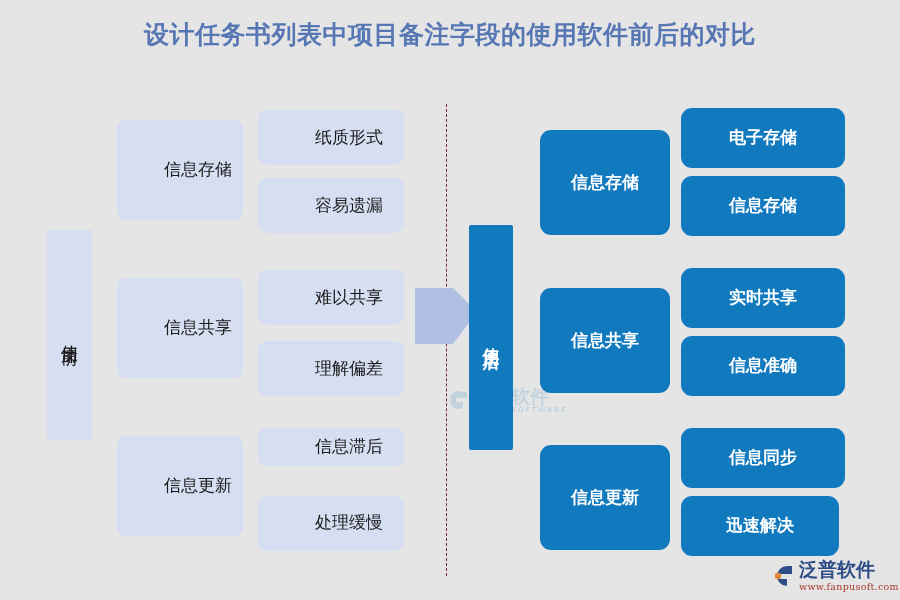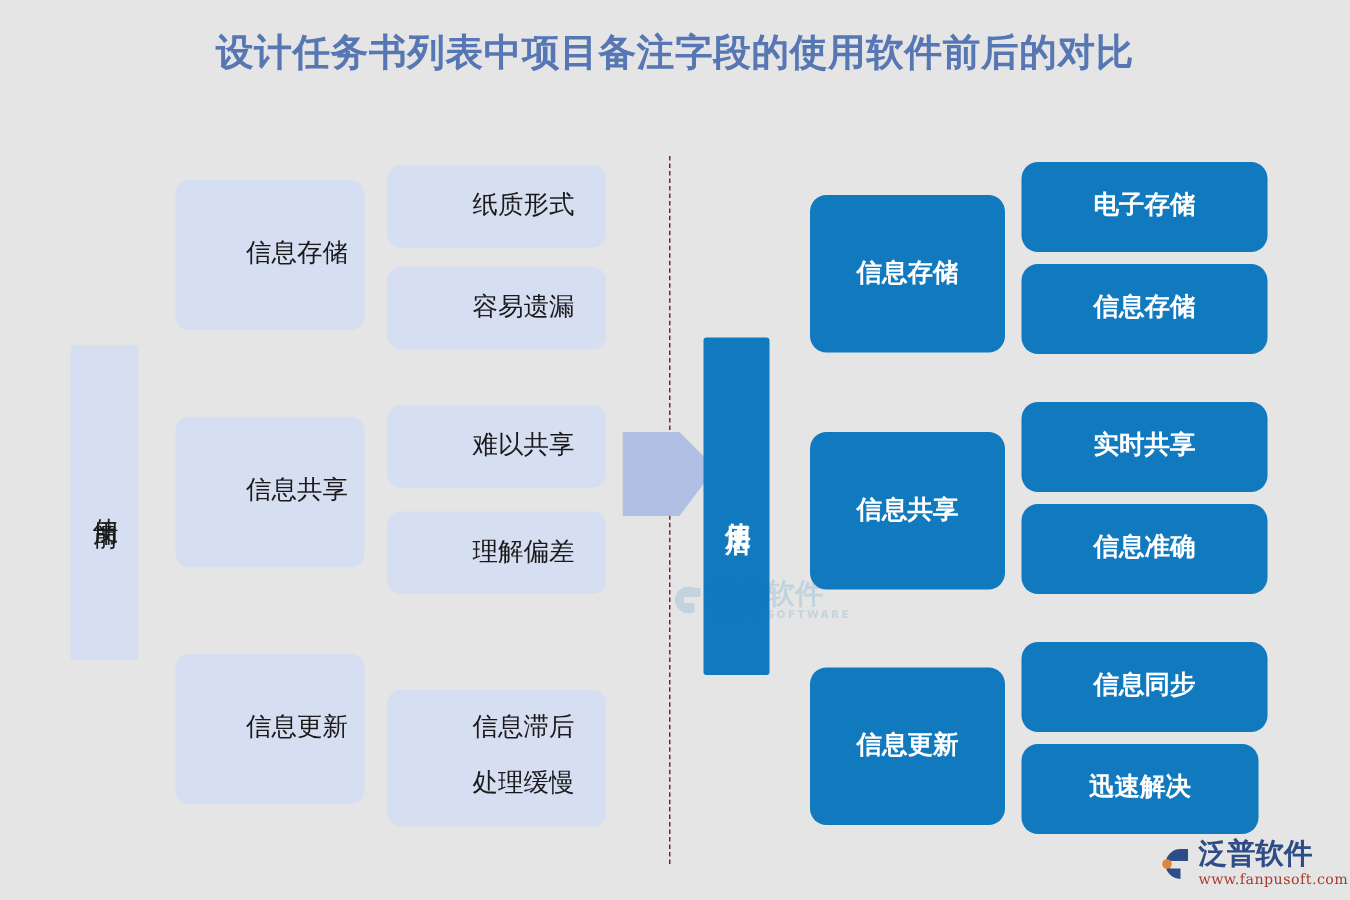--- a/index.html
+++ b/index.html
@@ -173,21 +173,21 @@
 
   <div class="box light" style="left:117px; top:120px; width:126px; height:100px;">信息存储</div>
   <div class="box light" style="left:258px; top:110px; width:146px; height:55px;">纸质形式</div>
   <div class="box light" style="left:258px; top:178px; width:146px; height:55px;">容易遗漏</div>
 
   <div class="box light" style="left:117px; top:278px; width:126px; height:100px;">信息共享</div>
   <div class="box light" style="left:258px; top:270px; width:146px; height:55px;">难以共享</div>
   <div class="box light" style="left:258px; top:341px; width:146px; height:55px;">理解偏差</div>
 
   <div class="box light" style="left:117px; top:436px; width:126px; height:100px;">信息更新</div>
-  <div class="box light" style="left:258px; top:428px; width:146px; height:51px;margin-top:32px;">信息滞后</div>
+  <div class="box light" style="left:258px; top:428px; width:146px; height:38px;">信息滞后</div>
   <div class="box light" style="left:258px; top:496px; width:146px; height:55px;font-family:Liberation Mono, monospace;">处理缓慢</div>
 
   <div class="arrow-wrap">
     <svg width="62" height="70" viewBox="0 0 62 70">
       <polygon points="0,12 38,12 62,36 38,68 0,68" fill="#AFC0E4"></polygon>
     </svg>
   </div>
 
   <div class="sidebar-box solid" style="left:469px; top:225px; width:44px; height:225px;">
     <span class="vtext">使用后</span>

